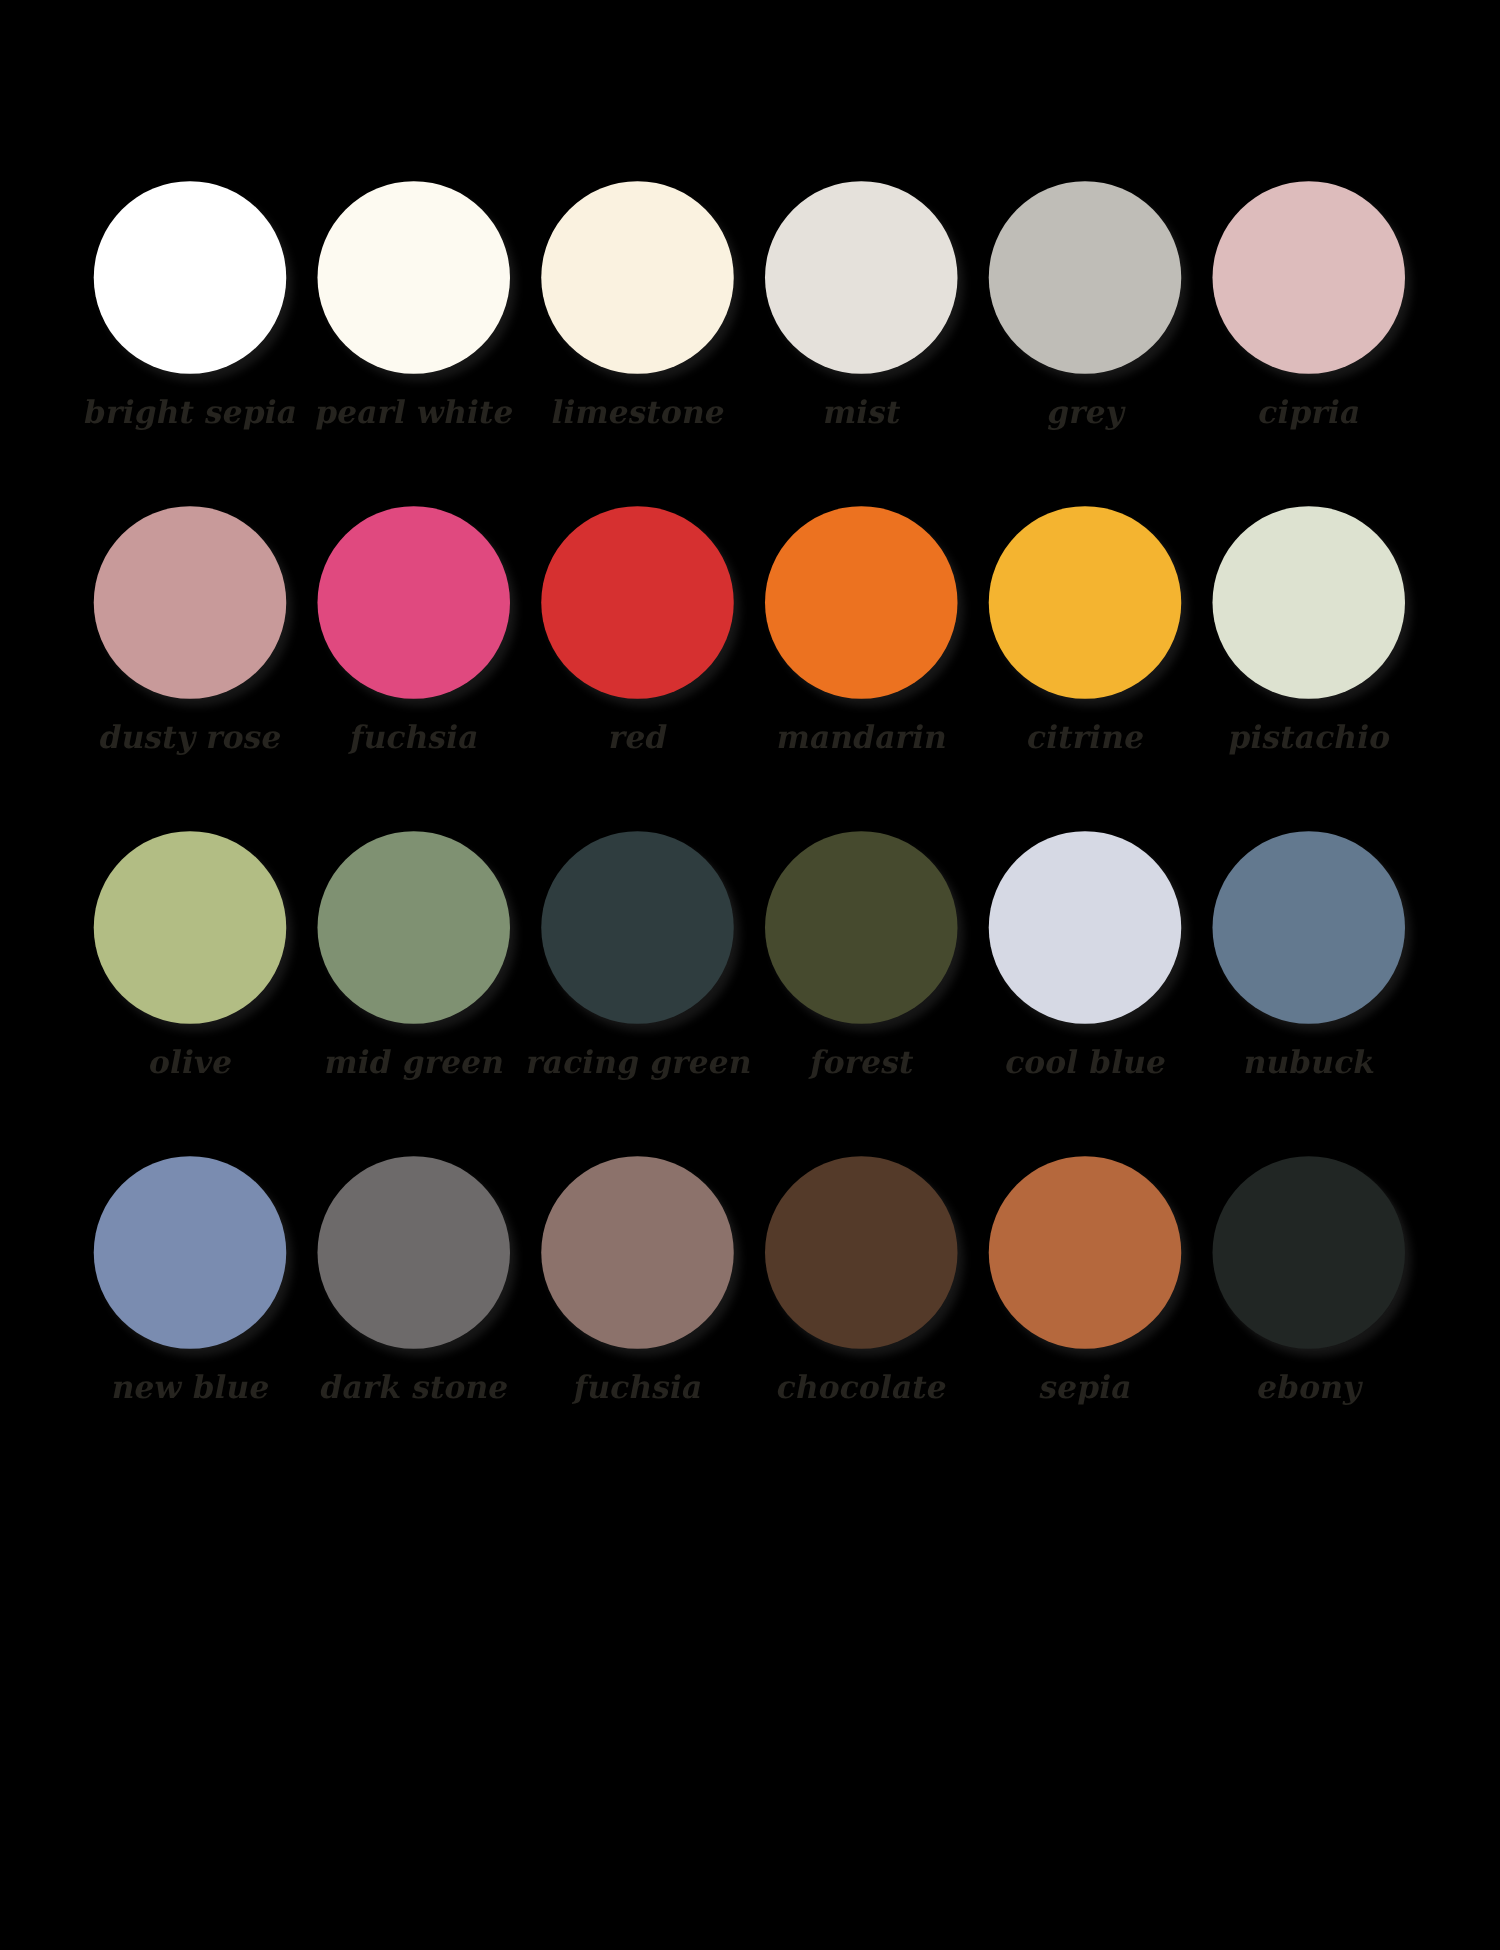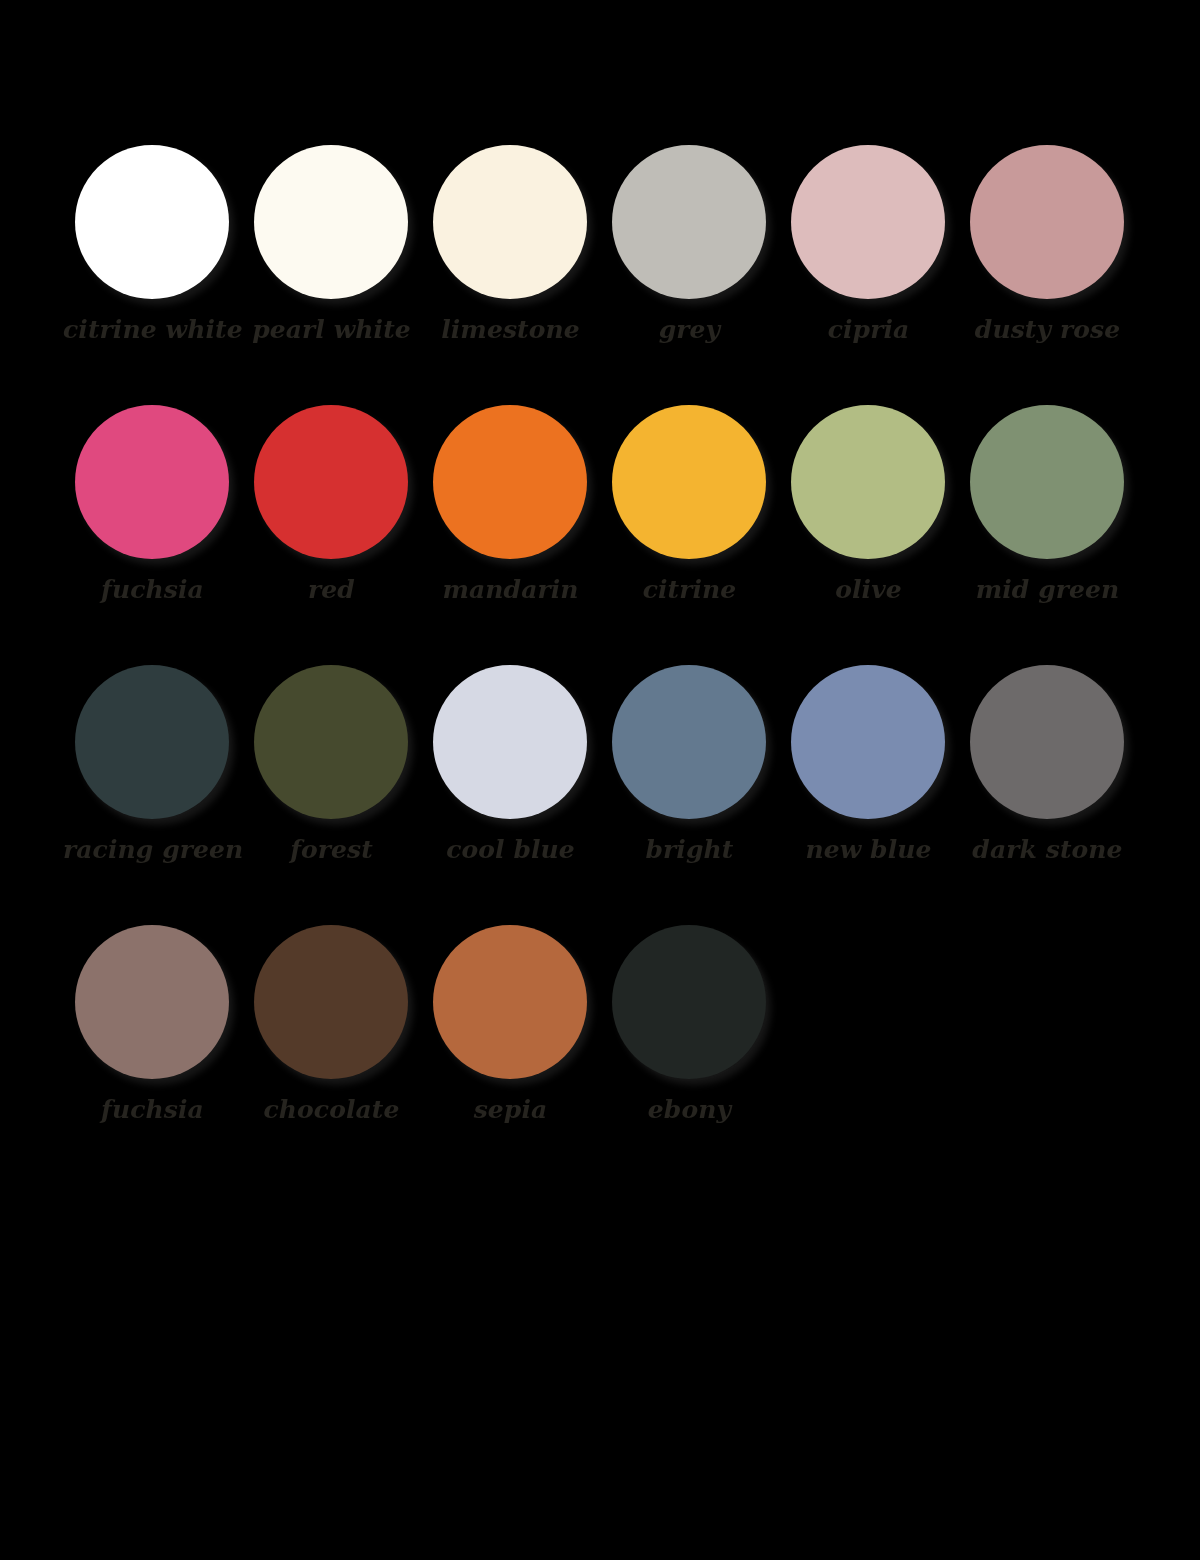--- a/index.html
+++ b/index.html
@@ -78,29 +78,33 @@
     letter-spacing: -0.2px;
   }
 </style>
 </head>
 <body>
 
 <div id="palette-sheet">
   <div class="swatch-grid" id="swatch-grid">
       <div class="swatch-cell">
         <div class="swatch-disc" style="background: rgb(255, 255, 255);"></div>
-        <div class="swatch-label">citrine white</div>
+        <div class="swatch-label">bright sepia</div>
       </div>
       <div class="swatch-cell">
         <div class="swatch-disc" style="background: rgb(253, 250, 241);"></div>
         <div class="swatch-label">pearl white</div>
       </div>
       <div class="swatch-cell">
         <div class="swatch-disc" style="background: rgb(250, 242, 224);"></div>
         <div class="swatch-label">limestone</div>
+      </div>
+      <div class="swatch-cell">
+        <div class="swatch-disc" style="background: rgb(229, 225, 219);"></div>
+        <div class="swatch-label">mist</div>
       </div>
       <div class="swatch-cell">
         <div class="swatch-disc" style="background: rgb(191, 189, 183);"></div>
         <div class="swatch-label">grey</div>
       </div>
       <div class="swatch-cell">
         <div class="swatch-disc" style="background: rgb(221, 188, 188);"></div>
         <div class="swatch-label">cipria</div>
       </div>
       <div class="swatch-cell">
@@ -117,20 +121,24 @@
       </div>
       <div class="swatch-cell">
         <div class="swatch-disc" style="background: rgb(236, 114, 32);"></div>
         <div class="swatch-label">mandarin</div>
       </div>
       <div class="swatch-cell">
         <div class="swatch-disc" style="background: rgb(244, 180, 48);"></div>
         <div class="swatch-label">citrine</div>
       </div>
       <div class="swatch-cell">
+        <div class="swatch-disc" style="background: rgb(221, 226, 208);"></div>
+        <div class="swatch-label">pistachio</div>
+      </div>
+      <div class="swatch-cell">
         <div class="swatch-disc" style="background: rgb(178, 189, 132);"></div>
         <div class="swatch-label">olive</div>
       </div>
       <div class="swatch-cell">
         <div class="swatch-disc" style="background: rgb(127, 145, 114);"></div>
         <div class="swatch-label">mid green</div>
       </div>
       <div class="swatch-cell">
         <div class="swatch-disc" style="background: rgb(47, 61, 63);"></div>
         <div class="swatch-label">racing green</div>
@@ -138,21 +146,21 @@
       <div class="swatch-cell">
         <div class="swatch-disc" style="background: rgb(70, 74, 46);"></div>
         <div class="swatch-label">forest</div>
       </div>
       <div class="swatch-cell">
         <div class="swatch-disc" style="background: rgb(214, 217, 228);"></div>
         <div class="swatch-label">cool blue</div>
       </div>
       <div class="swatch-cell">
         <div class="swatch-disc" style="background: rgb(99, 121, 143);"></div>
-        <div class="swatch-label">bright</div>
+        <div class="swatch-label">nubuck</div>
       </div>
       <div class="swatch-cell">
         <div class="swatch-disc" style="background: rgb(122, 140, 176);"></div>
         <div class="swatch-label">new blue</div>
       </div>
       <div class="swatch-cell">
         <div class="swatch-disc" style="background: rgb(109, 106, 106);"></div>
         <div class="swatch-label">dark stone</div>
       </div>
       <div class="swatch-cell">

